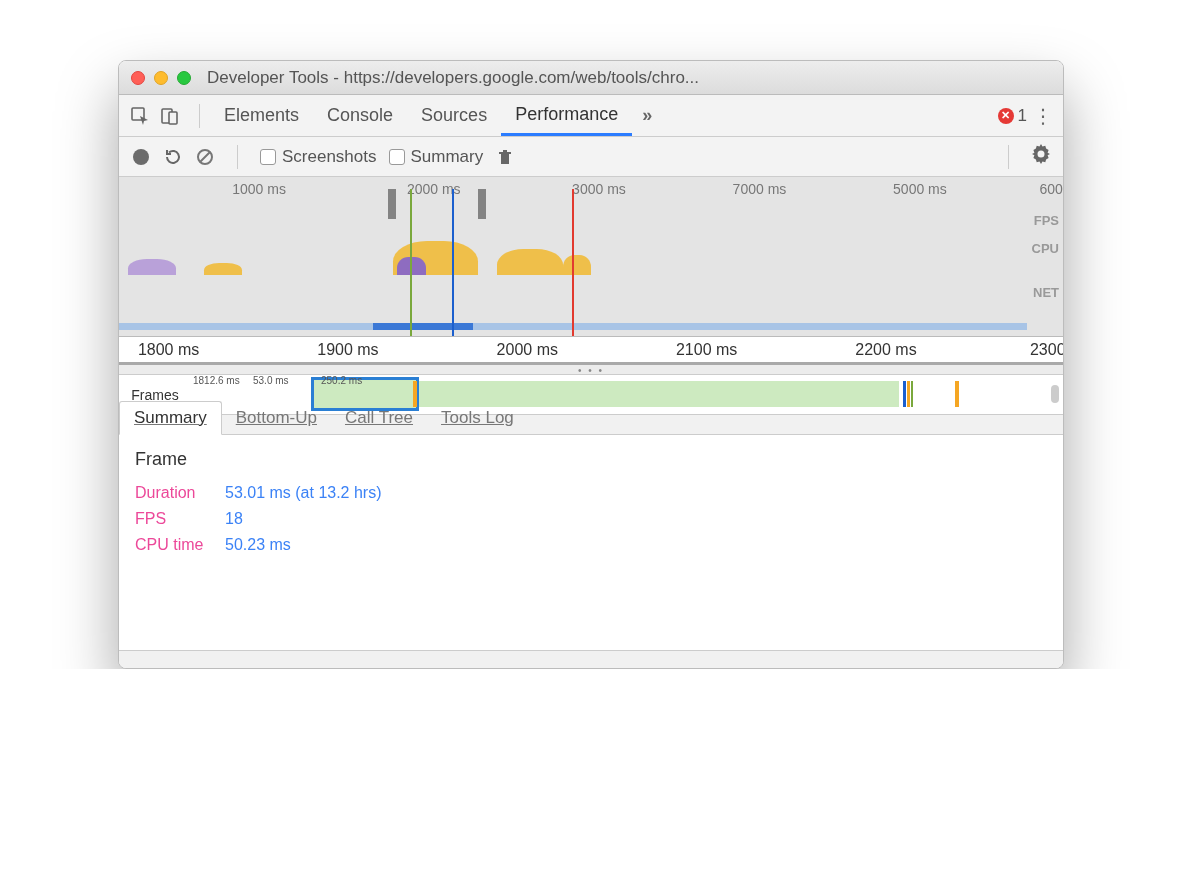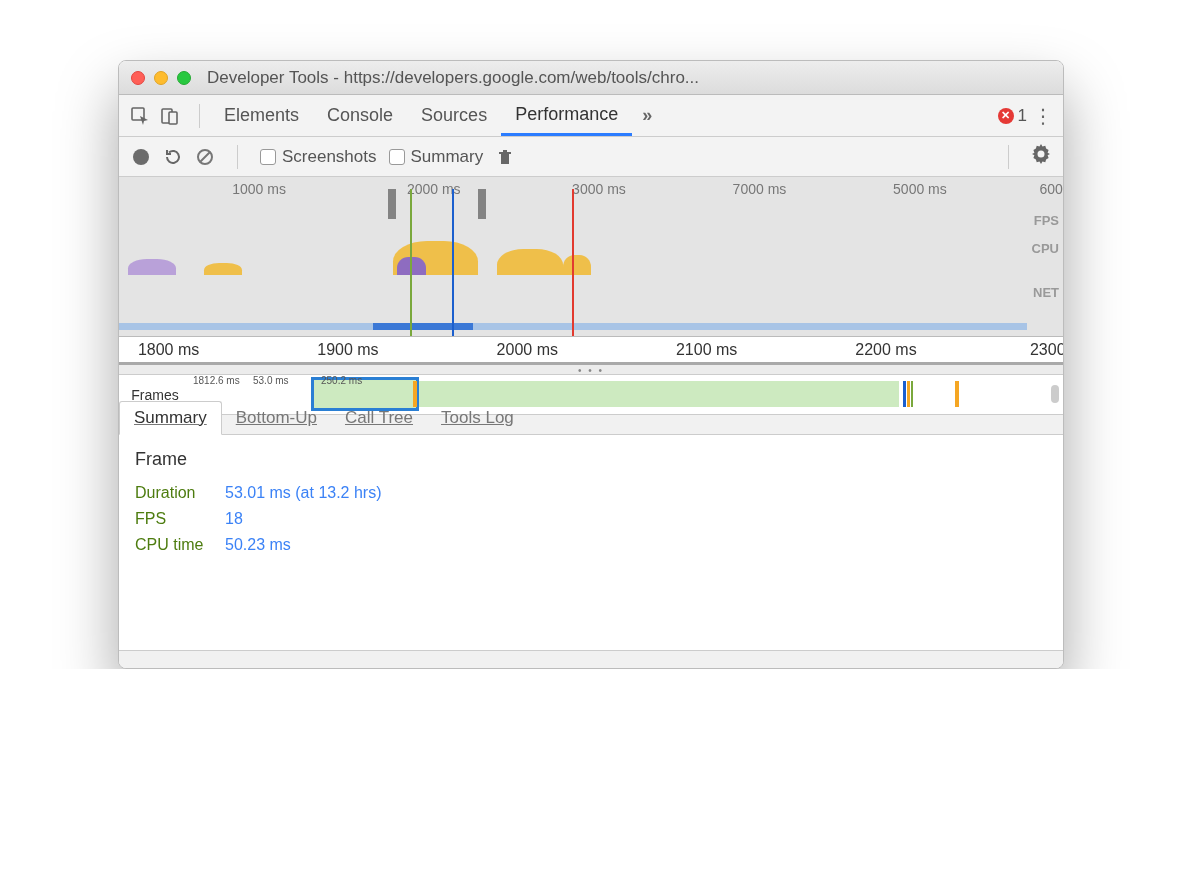--- a/index.html
+++ b/index.html
@@ -95,21 +95,21 @@
   .bar { position:absolute; top:6px; height:26px; }
   .scroll-thumb { position:absolute; right:4px; top:10px; width:8px; height:18px; background:#ccc; border-radius:4px;}
   
   .dtabs { height:20px; background:#f1f1f1; border-bottom:1px solid #ccc; display:flex; align-items:flex-end; font-size:17px; color:#777;text-decoration:underline; }
   .dtab { padding:6px 14px; cursor:pointer; }
   .dtab.active { background:#fff; border:1px solid #ccc; border-bottom:1px solid #fff; color:#333; border-radius:3px 3px 0 0; position:relative; top:1px; }
   
   .details { padding:14px 16px 88px; font-size:17px; color:#333; background:#fff; }
   .details h4 { font-weight:400; font-size:18px; color:#333; margin-bottom:14px; }
   .drow { display:flex; gap:14px; margin-bottom:8px; }
-  .dlabel { color:#4d7c0f; min-width:76px; font-size:16px; }
+  .dlabel { color:#ec4899; min-width:76px; font-size:16px; }
   .dval { color:#3b82f6; font-size:16px; }
   .footer-strip { height:18px; background:#f1f1f1; border-top:1px solid #ccc; }
 </style>
 </head>
 <body>
 
 <div class="window">
 
   <div class="titlebar">
     <div class="traffic">

